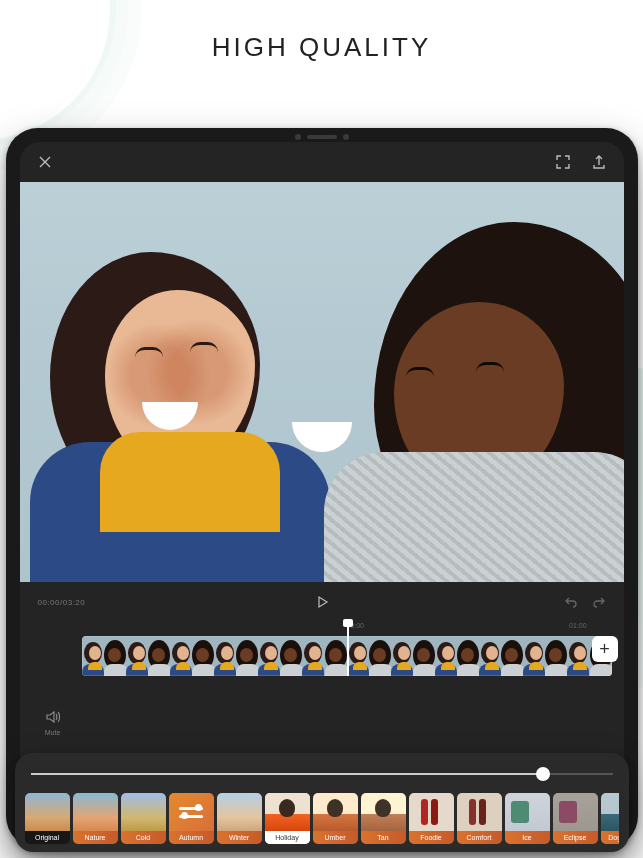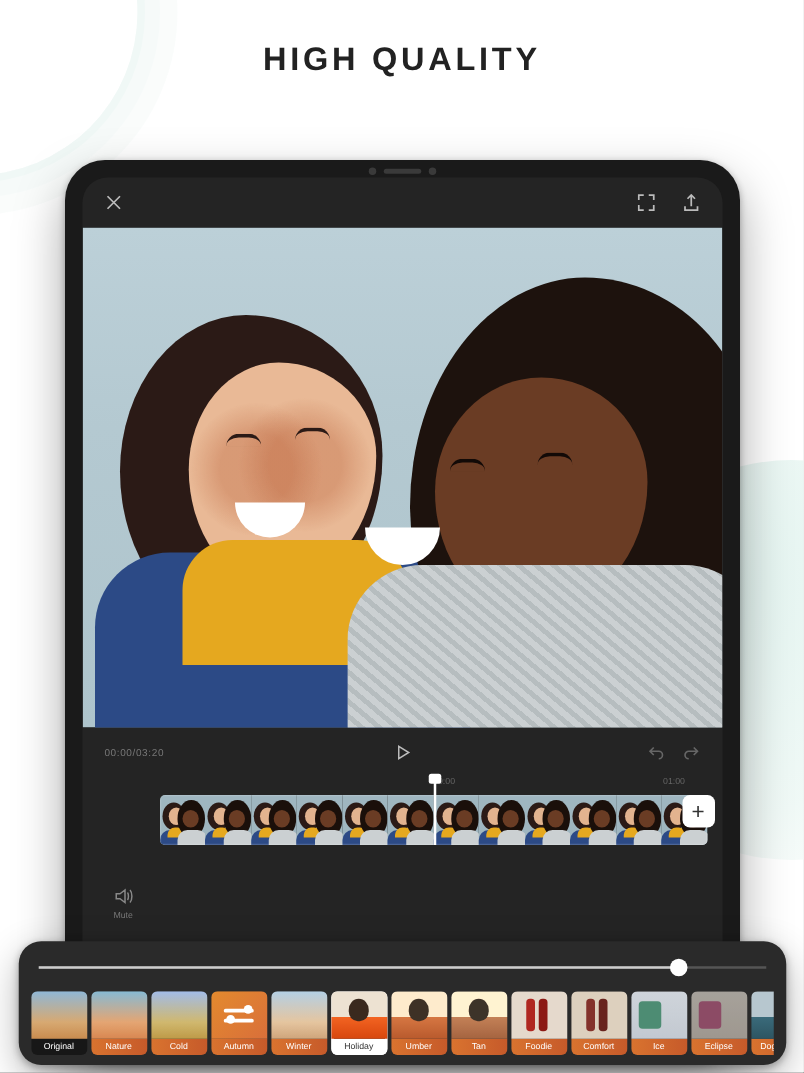--- a/index.html
+++ b/index.html
@@ -1,23 +1,23 @@
 <!DOCTYPE html>
 <html><head>
 <meta charset="utf-8">
 <style>
 *{margin:0;padding:0;box-sizing:border-box;font-family:-apple-system,Helvetica,Arial,sans-serif}
 html,body{width:643px;height:858px;overflow:hidden;background:#fff;position:relative}
 .bg-deco{position:absolute;border-radius:50%;pointer-events:none}
 .bg-deco.tl{width:260px;height:260px;left:-150px;top:-120px;box-shadow:0 0 0 6px #e7f4f1,0 0 0 18px #f1f8f6,0 0 0 32px #f7fbfa;opacity:.6}
 .bg-deco.br{width:320px;height:320px;right:-150px;bottom:170px;background:radial-gradient(circle at 30% 30%,#d7efe9 0%,#e9f6f2 60%,#fff 100%);opacity:.7}
 .hero{position:absolute;top:32px;left:0;right:0;text-align:center}
-.hero h1{font-size:26px;font-weight:700;letter-spacing:3px;color:#222}
+.hero h1{font-size:26px;font-weight:400;letter-spacing:3px;color:#222}
 .hero p{margin-top:6px;font-size:10px;letter-spacing:2px;color:#888;line-height:1.5}
-.tablet{position:absolute;top:128px;left:50%;transform:translateX(-50%);width:540px;height:720px;background:#1a1a1a;border-radius:32px;padding:14px;box-shadow:0 18px 40px rgba(0,0,0,.35),0 2px 6px rgba(0,0,0,.3)}
+.tablet{position:absolute;top:128px;left:50%;transform:translateX(-50%);width:632px;height:720px;background:#1a1a1a;border-radius:32px;padding:14px;box-shadow:0 18px 40px rgba(0,0,0,.35),0 2px 6px rgba(0,0,0,.3)}
 .screen{width:100%;height:100%;background:#242424;border-radius:20px;overflow:hidden;position:relative;display:flex;flex-direction:column}
 .notch{position:absolute;top:6px;left:50%;transform:translateX(-50%);display:flex;gap:6px;align-items:center;z-index:3}
 .notch .cam{width:6px;height:6px;border-radius:50%;background:#3a3a3a}
 .notch .spk{width:30px;height:4px;border-radius:2px;background:#3a3a3a}
 .topbar{display:flex;align-items:center;justify-content:space-between;height:40px;padding:0 18px;color:#aaa}
 .topbar .right{display:flex;gap:22px;align-items:center}
 .icon{display:inline-flex;align-items:center;justify-content:center}
 .icon svg{display:block}
 .preview{width:100%;height:400px;position:relative;background:#0f1012;overflow:hidden}
 .photo{position:absolute;inset:0}

